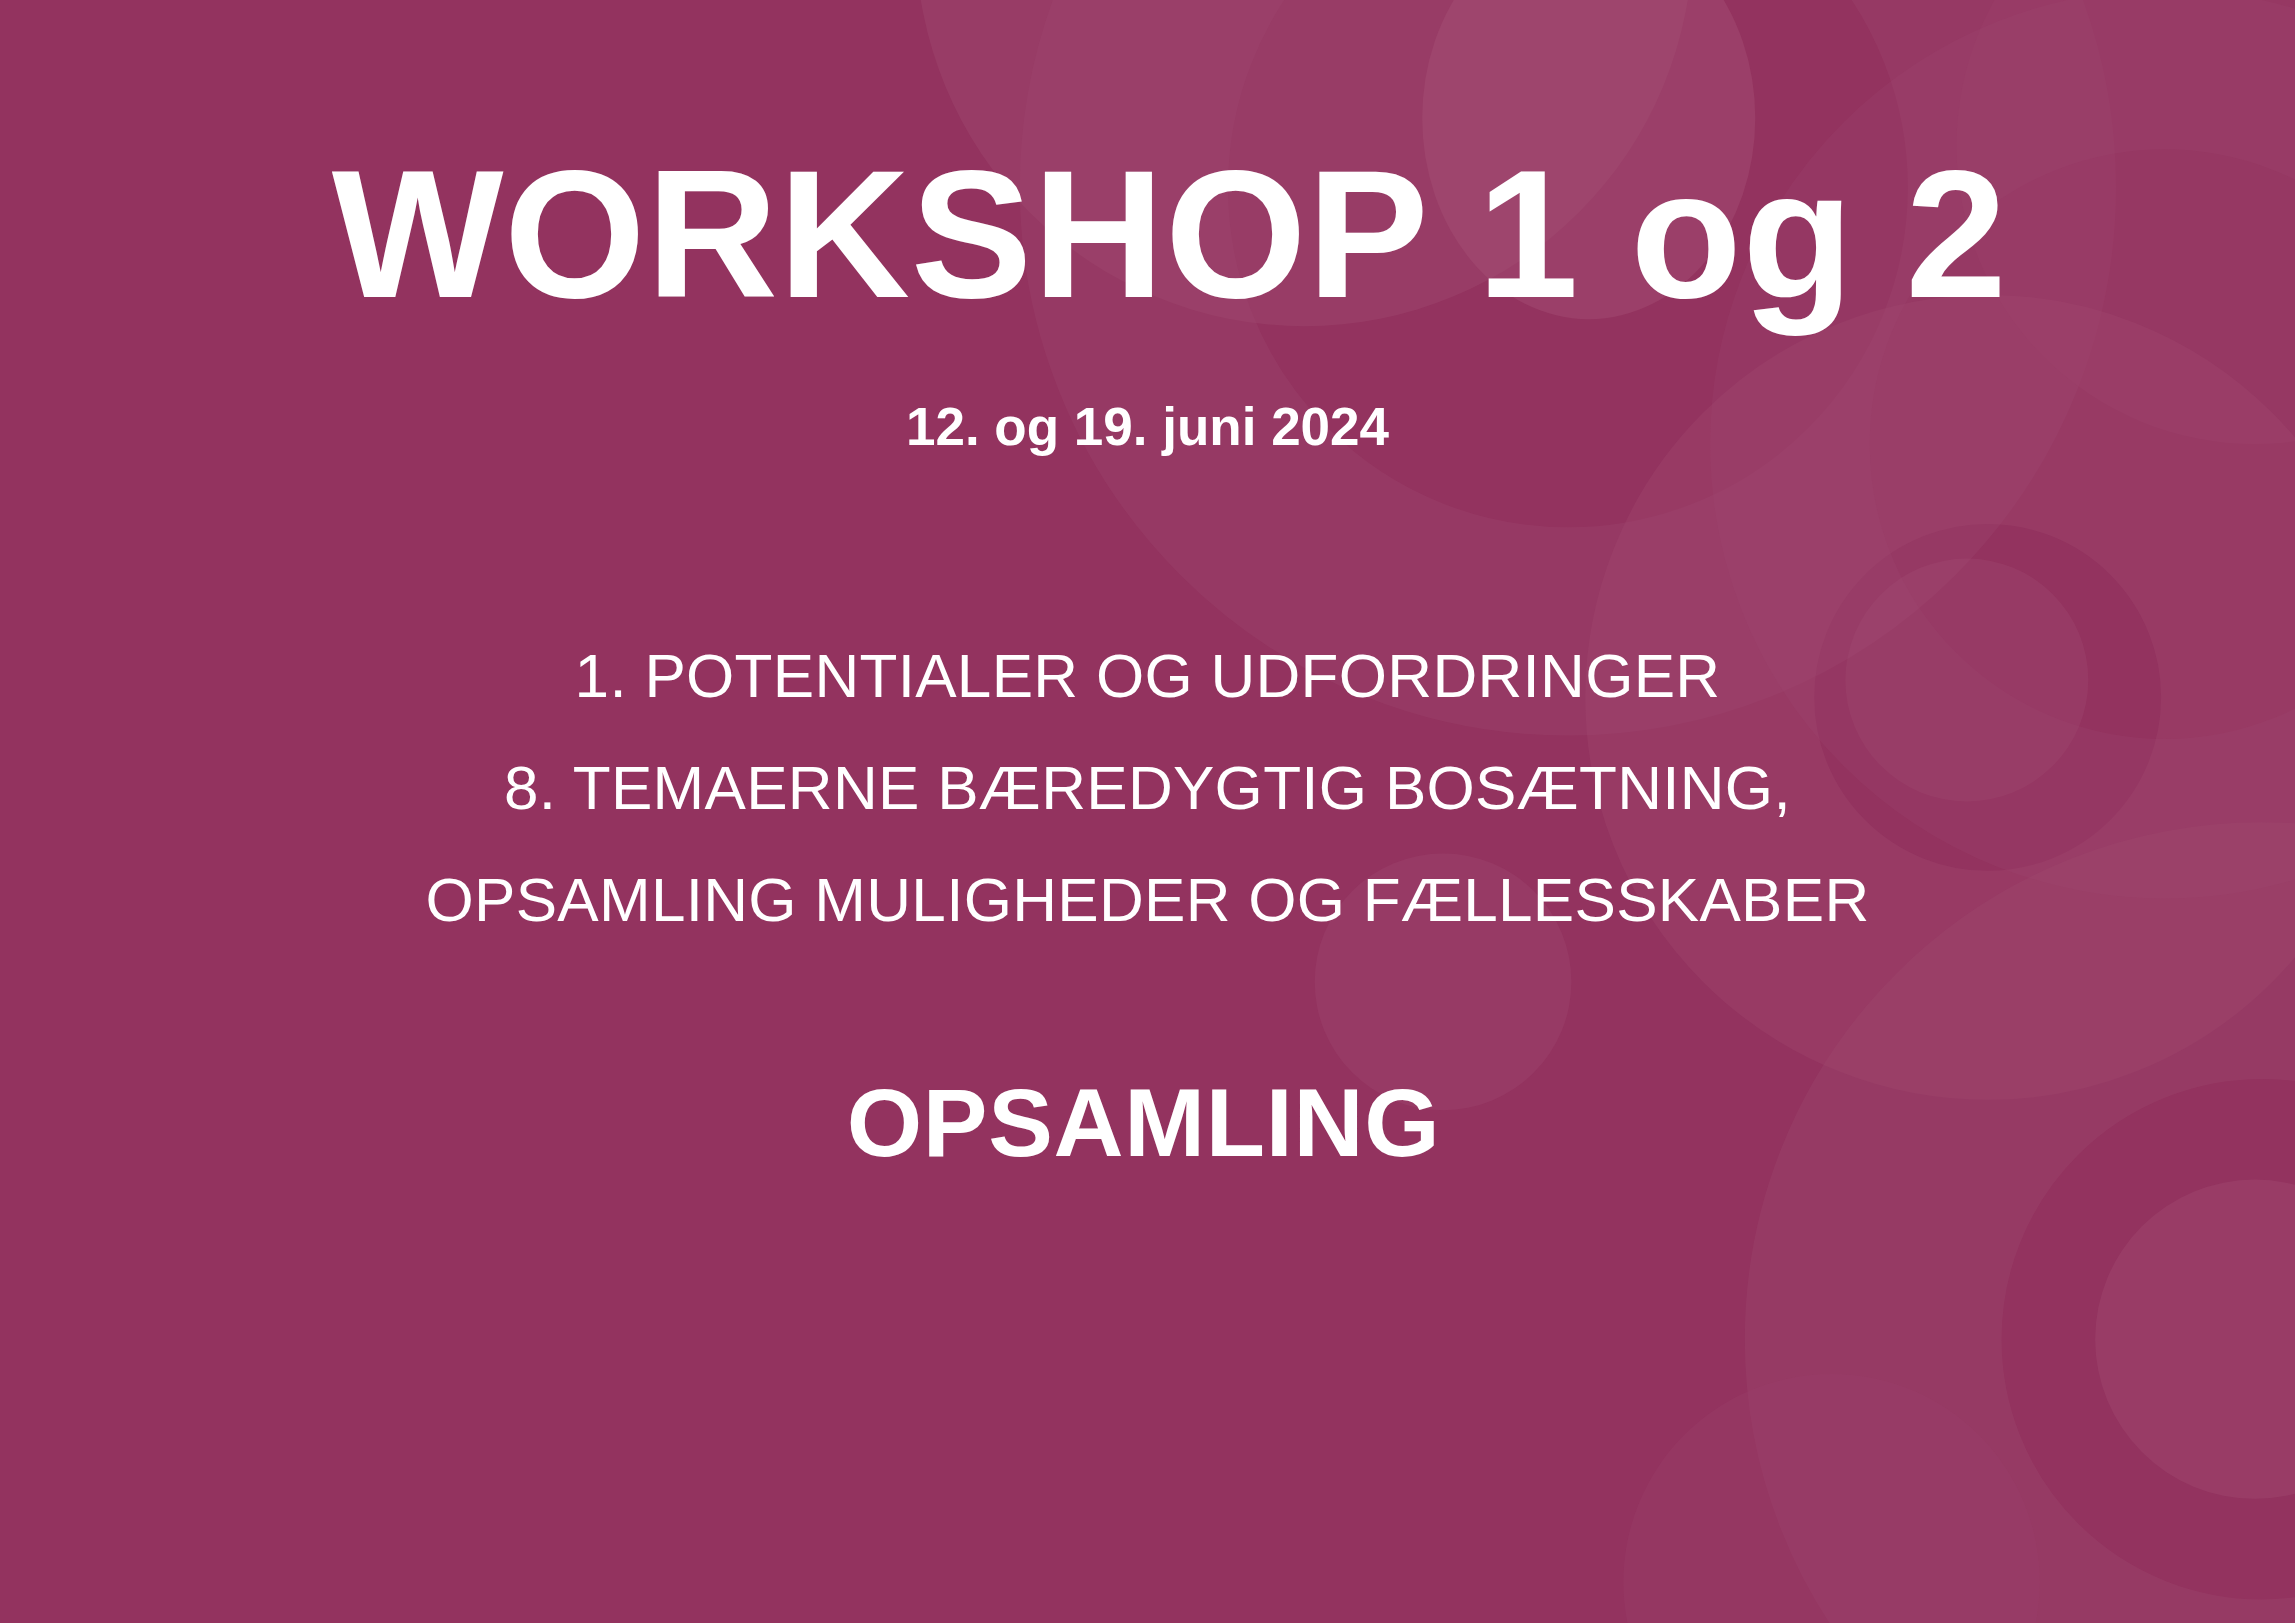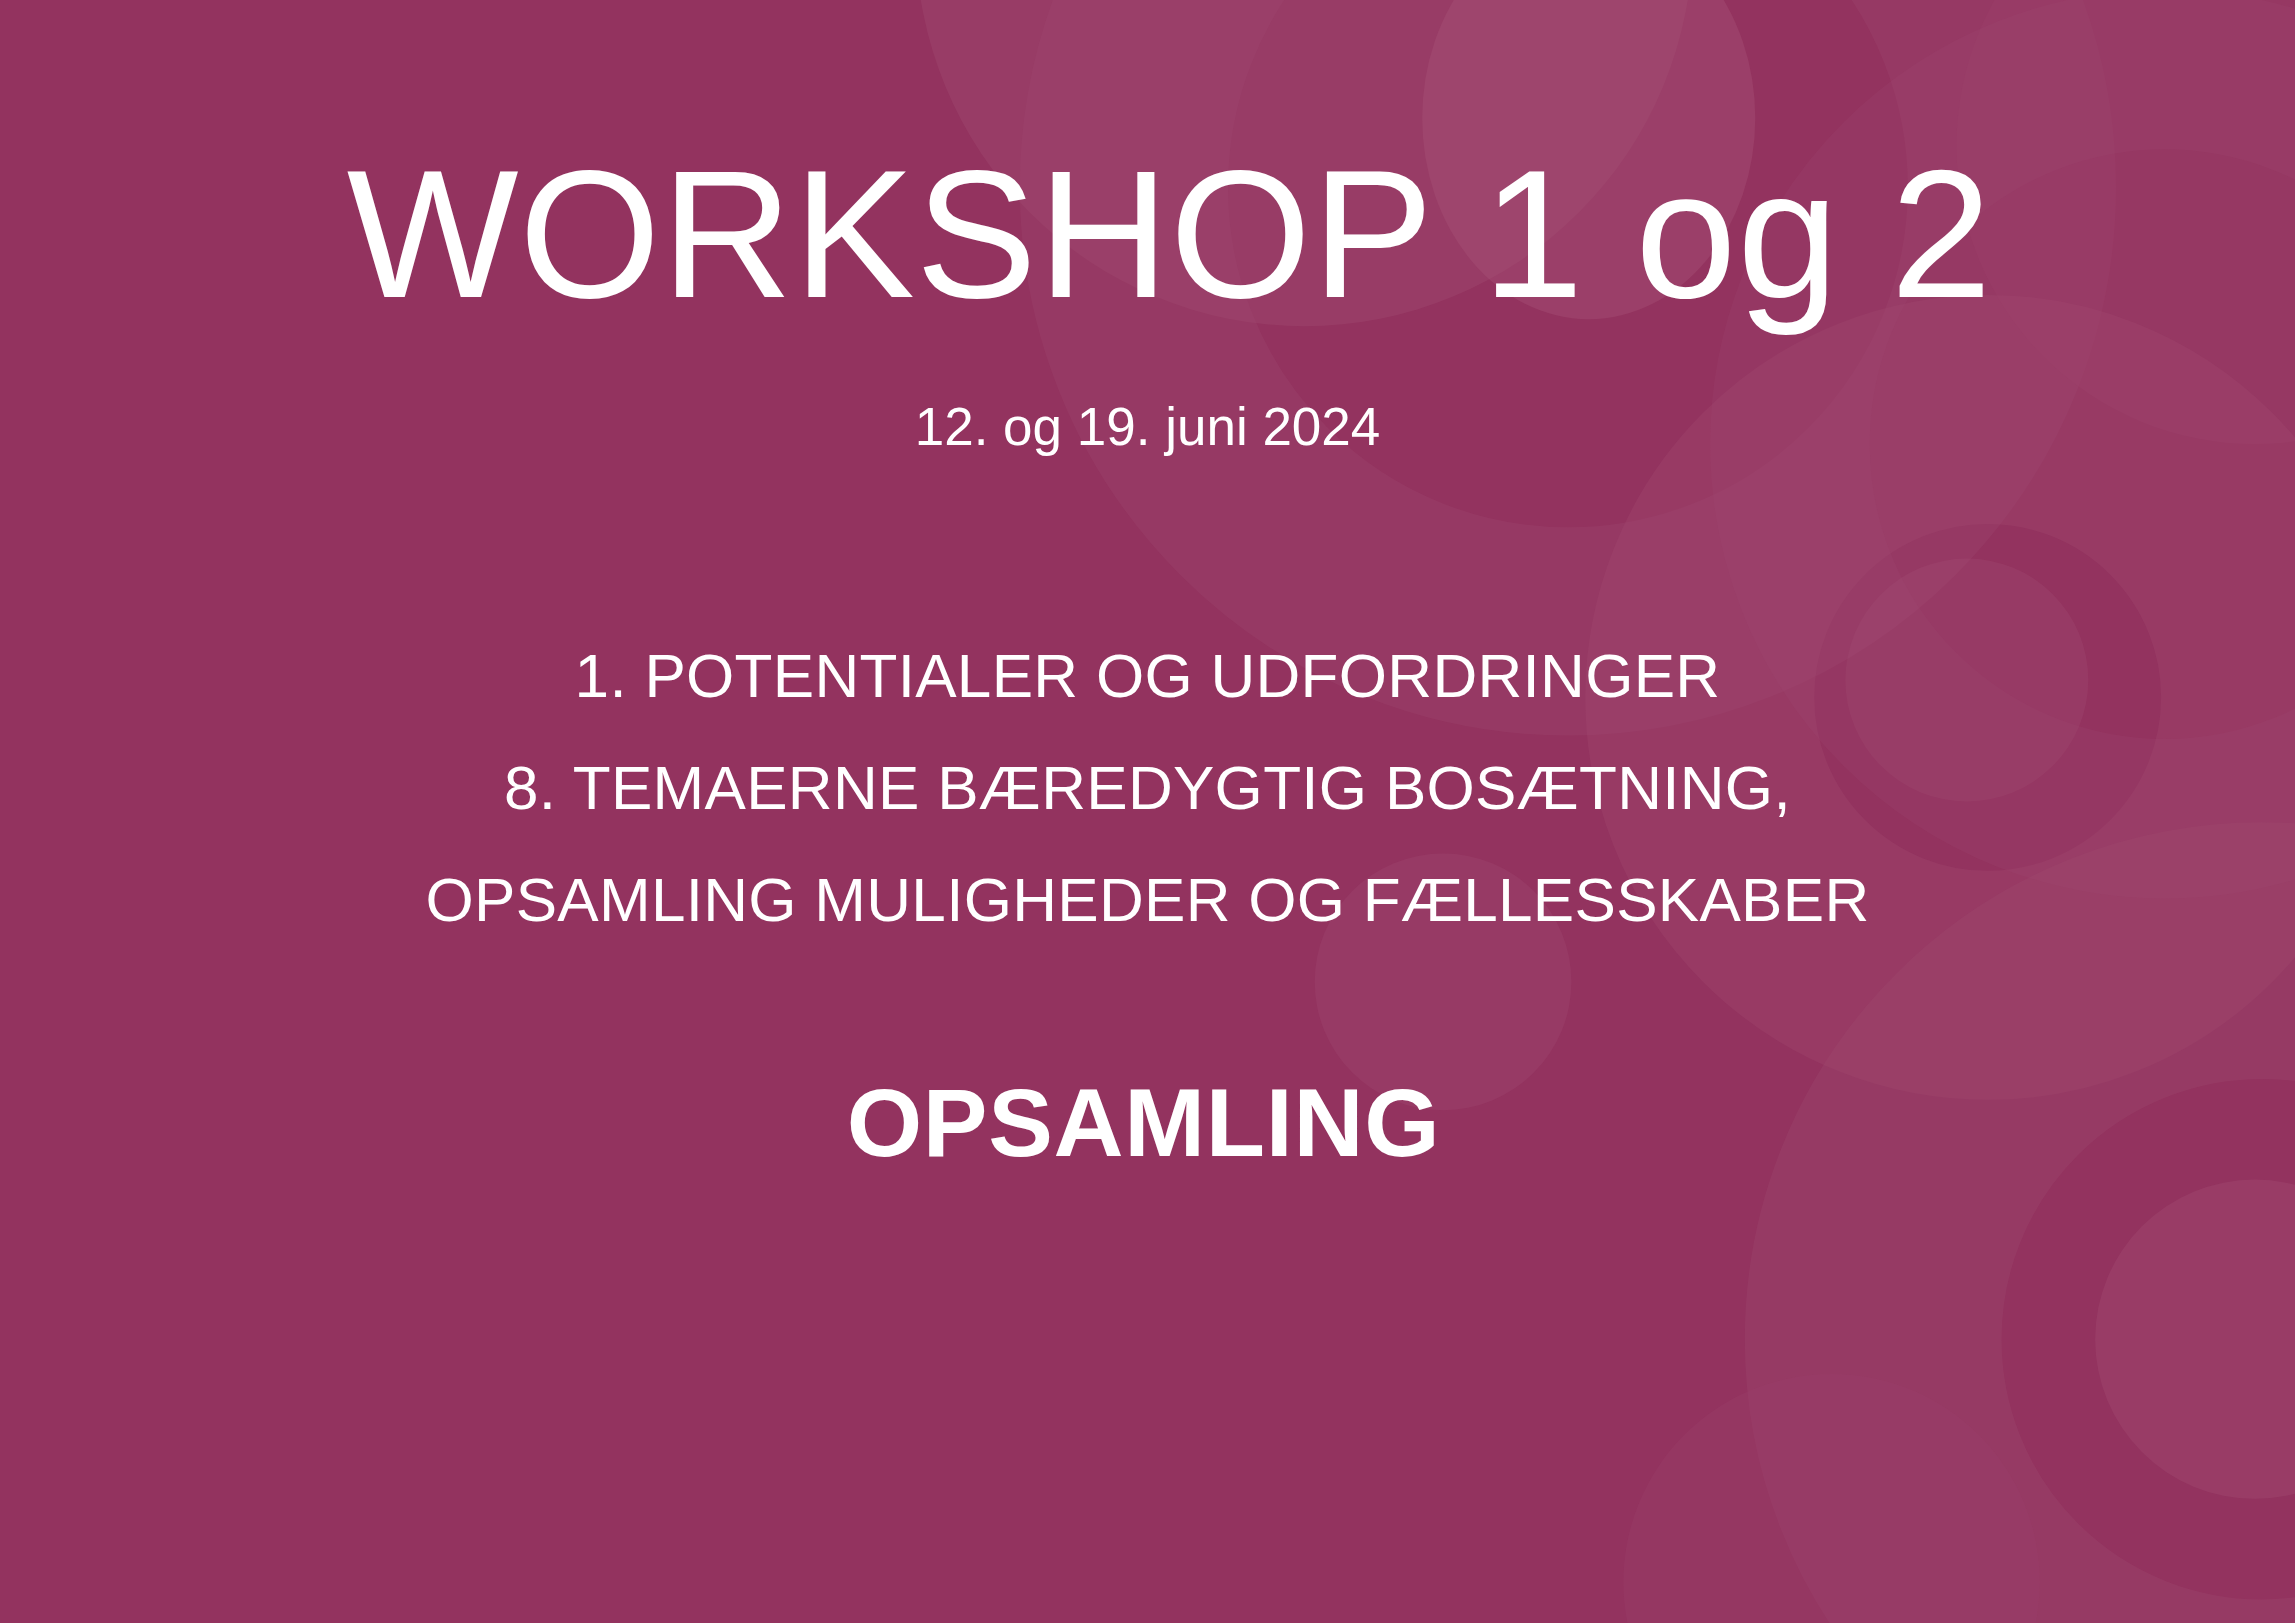--- a/index.html
+++ b/index.html
@@ -34,34 +34,34 @@
     color: #ffffff;
   }
 
   .title {
     position: absolute;
     left: 16px;
     right: 0;
     top: 143px;
     font-size: 182px;
     line-height: 1.0;
-    font-weight: 400;
+    font-weight: 700;
     letter-spacing: 0.7px;
     white-space: nowrap;
     padding-left: 28px;
   }
 
   .subtitle {
     position: absolute;
     left: 0;
     right: 0;
     top: 400px;
     font-size: 53px;
     line-height: 1.0;
-    font-weight: 400;
+    font-weight: 700;
     white-space: nowrap;
   }
 
   .bodyblock {
     position: absolute;
     left: 0;
     right: 0;
     top: 620px;
   }
 

